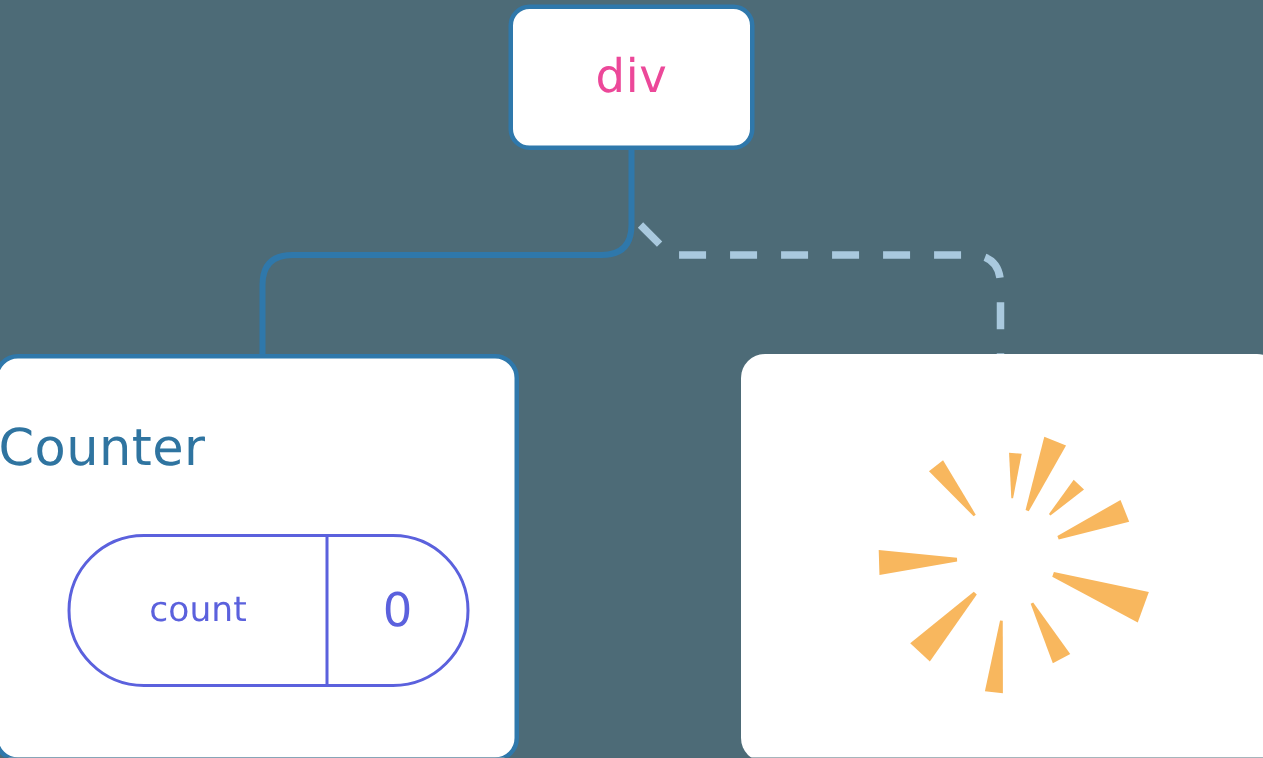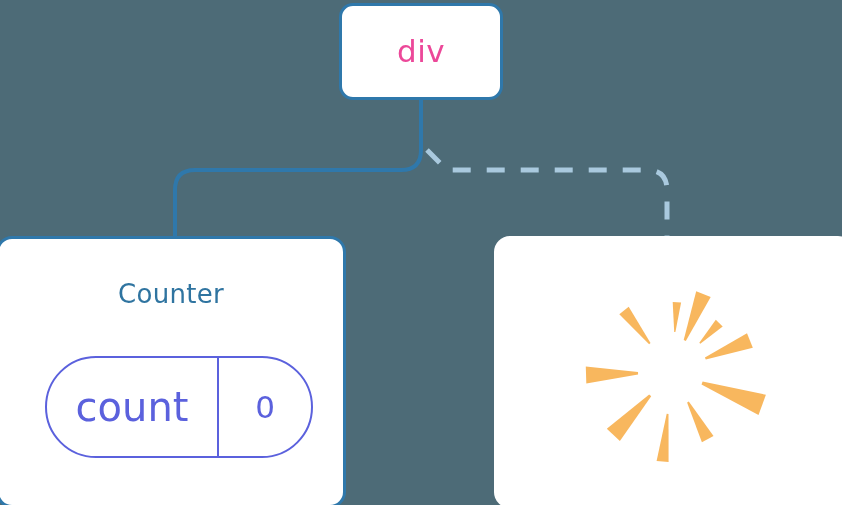--- a/index.html
+++ b/index.html
@@ -32,33 +32,33 @@
     font-size:31px;color:#ec4899;letter-spacing:.4px;line-height:1;
   }
 
   
   #node-counter{
     left:-4px;top:236px;width:350px;height:272px;
     border-radius:16px;
   }
   #node-counter .node-title{
     position:absolute;left:0;right:0;top:40px;
-    text-align:center;font-size:26px;color:#2f74a0;letter-spacing:.3px;
+    text-align:left;font-size:34px;color:#2f74a0;letter-spacing:.3px;
   }
 
   
   .pill{
     position:absolute;left:46px;top:117px;width:268px;height:102px;
     border:2px solid #5b61dd;border-radius:51px;box-sizing:border-box;
     display:flex;align-items:stretch;
   }
   .pill .pill-key{
     flex:0 0 170px;display:flex;align-items:center;justify-content:center;
     border-right:2px solid #5b61dd;
-    font-size:40px;color:#5b61dd;
+    font-size:23px;color:#5b61dd;
   }
   .pill .pill-val{
     flex:1 1 auto;display:flex;align-items:center;justify-content:center;
     font-size:31px;color:#5b61dd;
   }
 
   
   #node-sparkle{
     left:494px;top:236px;width:360px;height:272px;
     border-radius:16px;overflow:hidden;

